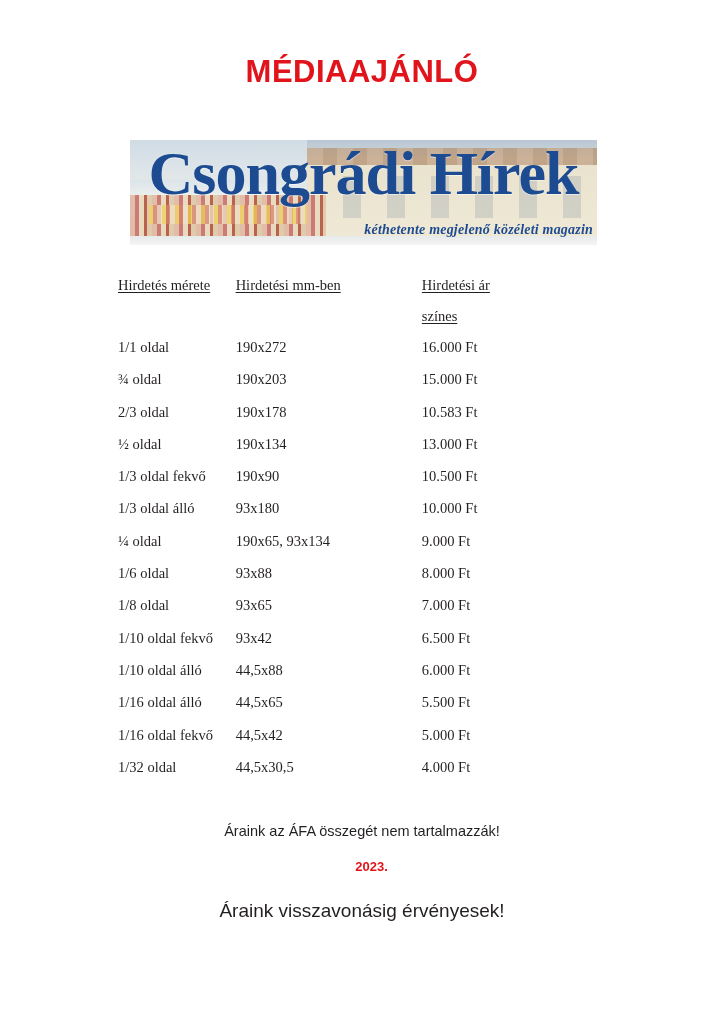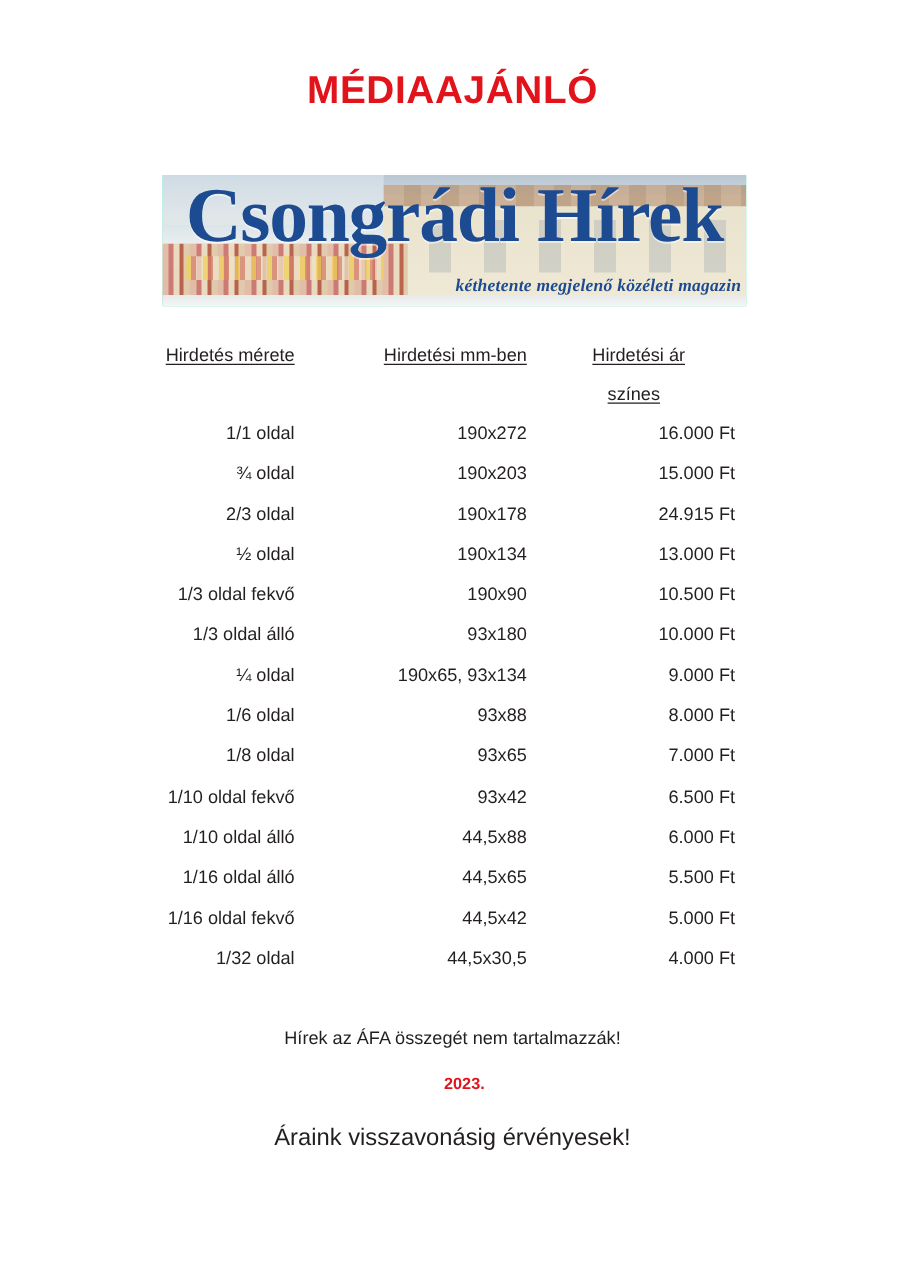--- a/index.html
+++ b/index.html
@@ -171,22 +171,23 @@
   }
   .price-table {
     width: 100%;
     border-collapse: collapse;
     font-size: 14.5px;
     color: #231f20;
   }
   .price-table td, .price-table th {
     padding: 0;
     font-weight: normal;
-    text-align: right;
+    text-align: left;
     vertical-align: baseline;
+    font-family: Liberation Serif, serif;
   }
   .col-size   { width: 133px; }
   .col-dims   { width: 215px; }
   .col-price  { width: 122px; text-align: right; }
 
   .hdr-row td { height: 31px; }
   .hdr-sub-row td { height: 31px; margin-top: 18px; }
   .body-row td { height: 32.3px; }
 
   .u {
@@ -279,21 +280,21 @@
           <td class="col-price">16.000 Ft</td>
         </tr>
         <tr class="body-row">
           <td class="col-size">¾ oldal</td>
           <td class="col-dims">190x203</td>
           <td class="col-price">15.000 Ft</td>
         </tr>
         <tr class="body-row">
           <td class="col-size">2/3 oldal</td>
           <td class="col-dims">190x178</td>
-          <td class="col-price">24.915 Ft</td>
+          <td class="col-price">10.583 Ft</td>
         </tr>
         <tr class="body-row">
           <td class="col-size">½ oldal</td>
           <td class="col-dims">190x134</td>
           <td class="col-price">13.000 Ft</td>
         </tr>
         <tr class="body-row">
           <td class="col-size">1/3 oldal fekvő</td>
           <td class="col-dims">190x90</td>
           <td class="col-price">10.500 Ft</td>
@@ -341,18 +342,18 @@
         <tr class="body-row">
           <td class="col-size">1/32 oldal</td>
           <td class="col-dims">44,5x30,5</td>
           <td class="col-price">4.000 Ft</td>
         </tr>
       </tbody>
     </table>
   </div>
 
   <div class="footer">
-    <div class="footer-line">Hírek az ÁFA összegét nem tartalmazzák!</div>
+    <div class="footer-line">Áraink az ÁFA összegét nem tartalmazzák!</div>
     <div class="footer-year">2023.</div>
     <div class="footer-line-last">Áraink visszavonásig érvényesek!</div>
   </div>
 
 </div>
 
 </body></html>

